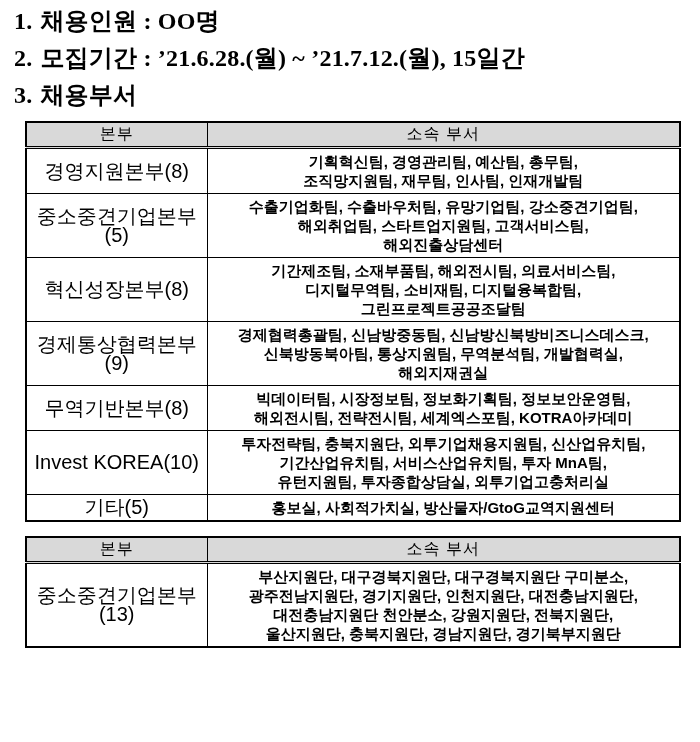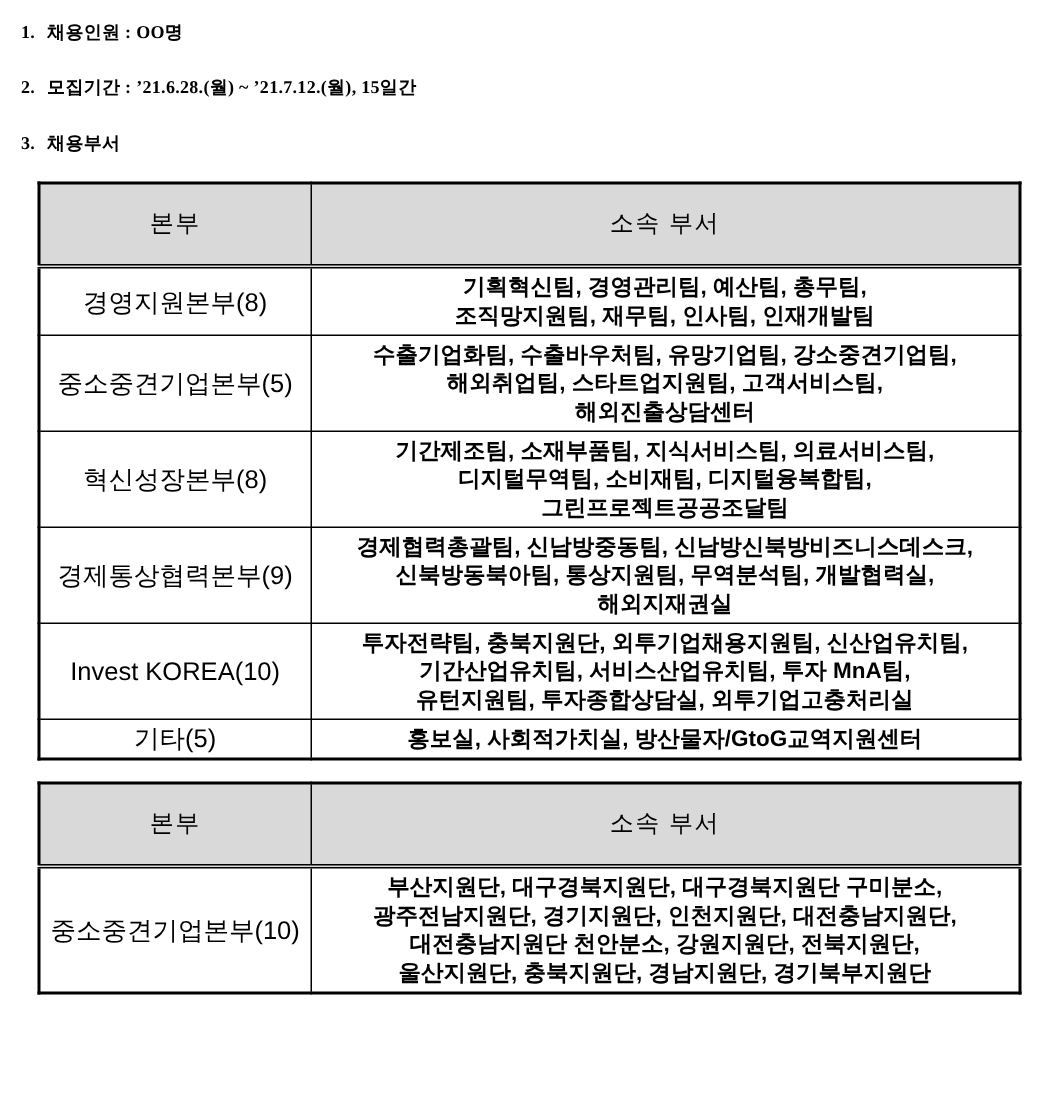--- a/index.html
+++ b/index.html
@@ -5,21 +5,21 @@
   * { margin: 0; padding: 0; box-sizing: border-box; }
   html, body { background: #ffffff; }
   body {
     width: 700px; height: 742px; overflow: hidden;
     color: #000000;
     font-family: "Liberation Serif", serif;
   }
   .doc { padding: 10px 16px 0 14px; }
 
   .num-item {
-    font-size: 12px; font-weight: bold;
+    font-size: 24px; font-weight: bold;
     margin-bottom: 14px; line-height: 23px;
     letter-spacing: 0.2px;
   }
   .num-item .num { display: inline-block; margin-right: 8px; }
 
   .sub-heading {
     font-size: 17px; font-weight: normal;
     margin: 16px 0 10px 30px; line-height: 22px;
   }
 
@@ -29,30 +29,30 @@
     border-collapse: collapse;
     border: 2px solid #000;
     font-family: "Liberation Sans", sans-serif;
     font-size: 15px;
   }
   table.doc-table th {
     background: #d9d9d9;
     border: 1px solid #000;
     border-bottom: 3px double #000;
     font-weight: normal; font-size: 16px;
-    padding: 16px 2px; text-align: center;
+    padding: 1px 2px; text-align: center;
     letter-spacing: 1px;
   }
   table.doc-table td {
     border: 1px solid #000;
     text-align: center; vertical-align: middle;
     padding: 3px 2px;
     line-height: 19px;
   }
-  td.dept-cell { font-size: 17px; }
+  td.dept-cell { font-size: 20px; }
   td.lines-cell { white-space: pre-line; font-weight: bold; }
 </style>
 </head>
 <body>
 
 <div class="doc">
 
   <div class="num-item">
     <span class="num">1.</span><span>채용인원 : OO명</span>
   </div>
@@ -87,32 +87,37 @@
 
         <tr>
           <td class="dept-cell">중소중견기업본부(5)</td>
           <td class="lines-cell">수출기업화팀, 수출바우처팀, 유망기업팀, 강소중견기업팀,
 해외취업팀, 스타트업지원팀, 고객서비스팀,
 해외진출상담센터</td>
         </tr>
 
         <tr>
           <td class="dept-cell">혁신성장본부(8)</td>
-          <td class="lines-cell">기간제조팀, 소재부품팀, 지식서비스팀, 의료서비스팀,
+          <td class="lines-cell">기간제조팀, 소재부품팀, 해외전시팀, 의료서비스팀,
 디지털무역팀, 소비재팀, 디지털융복합팀,
 그린프로젝트공공조달팀</td>
         </tr>
 
         <tr>
           <td class="dept-cell">경제통상협력본부(9)</td>
           <td class="lines-cell">경제협력총괄팀, 신남방중동팀, 신남방신북방비즈니스데스크,
 신북방동북아팀, 통상지원팀, 무역분석팀, 개발협력실,
 해외지재권실</td>
         </tr>
 
+        <tr>
+          <td class="dept-cell">무역기반본부(8)</td>
+          <td class="lines-cell">빅데이터팀, 시장정보팀, 정보화기획팀, 정보보안운영팀,
+해외전시팀, 전략전시팀, 세계엑스포팀, KOTRA아카데미</td>
+        </tr>
 
         <tr>
           <td class="dept-cell">Invest KOREA(10)</td>
           <td class="lines-cell">투자전략팀, 충북지원단, 외투기업채용지원팀, 신산업유치팀,
 기간산업유치팀, 서비스산업유치팀, 투자 MnA팀,
 유턴지원팀, 투자종합상담실, 외투기업고충처리실</td>
         </tr>
 
         <tr>
           <td class="dept-cell">기타(5)</td>
@@ -131,21 +136,21 @@
           <col>
         </colgroup>
       <thead>
         <tr>
           <th>본부</th>
           <th>소속 부서</th>
         </tr>
       </thead>
       <tbody>
         <tr>
-          <td class="dept-cell">중소중견기업본부(10)</td>
+          <td class="dept-cell">중소중견기업본부(13)</td>
           <td class="lines-cell">부산지원단, 대구경북지원단, 대구경북지원단 구미분소,
 광주전남지원단, 경기지원단, 인천지원단, 대전충남지원단,
 대전충남지원단 천안분소, 강원지원단, 전북지원단,
 울산지원단, 충북지원단, 경남지원단, 경기북부지원단</td>
         </tr>
       </tbody>
 
     </table>
   </div>
 

